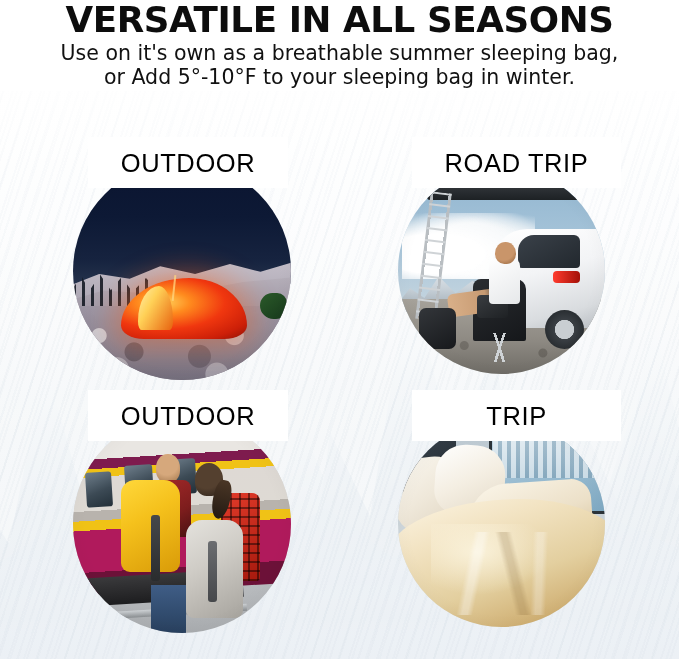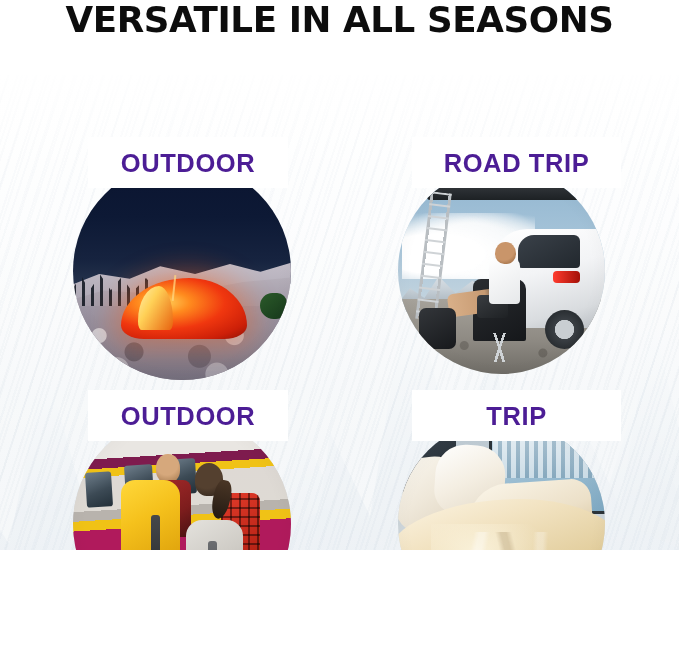--- a/index.html
+++ b/index.html
@@ -5,21 +5,21 @@
 <style>
   html,body{margin:0;padding:0;}
   body{
     width:679px;height:659px;
     background:#ffffff;
     font-family:"Liberation Sans", sans-serif;
     overflow:hidden;
   }
   .poster{
     position:relative;
-    width:679px;height:550px;
+    width:679px;height:659px;
     background:#ffffff;
     overflow:hidden;
   }
 
   
   .bg-mountains{
     position:absolute;left:0;top:75px;width:679px;height:584px;
     overflow:hidden;
     z-index:0;
   }
@@ -84,22 +84,22 @@
 
   .label-box{
     position:absolute;left:15px;top:0;
     width:200px;height:51px;
     background:#ffffff;
     display:flex;align-items:center;justify-content:center;
     z-index:4;
   }
   .cell.c2 .label-box,.cell.c4 .label-box{left:16px;width:209px;}
   .label-box .label-text{
-    font-size:25.5px;line-height:26px;color:#4c1d95;
-    letter-spacing:.6px;font-weight:bold;
+    font-size:25.5px;line-height:26px;color:#000000;
+    letter-spacing:.6px;font-weight:normal;
     font-family:"Liberation Sans",sans-serif;
     white-space:nowrap;
   }
 
   .circle{
     position:absolute;left:0;top:25px;
     width:218px;height:218px;border-radius:50%;
     overflow:hidden;z-index:2;
   }
   .cell.c2 .circle{left:2px;width:207px;height:207px;top:30px;}
@@ -429,20 +429,24 @@
     <div class="peak p3"></div>
     <div class="peak p4"></div>
     <div class="peak p5"></div>
     <div class="ridge"></div>
     <div class="snow-tex"></div>
     <div class="bg-fade"></div>
   </div>
 
   <div class="headings">
     <h1 class="title">VERSATILE IN ALL SEASONS</h1>
+    <p class="subtitle">
+      <span class="line1">Use on it's own as a breathable summer sleeping bag,</span>
+      <span class="line2">or Add  5°-10°F to your sleeping bag in winter.</span>
+    </p>
   </div>
 
   <div class="grid">
 
     <div class="cell c1">
       <div class="circle">
         <div class="scene s-tent">
           <div class="night-sky"></div>
           <div class="far-ridge"></div>
           <div class="snowfield"></div>

